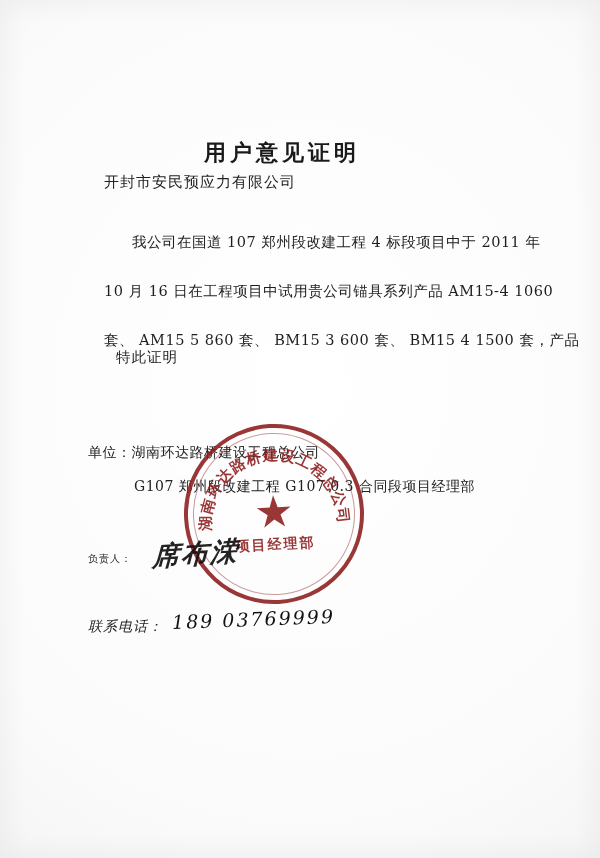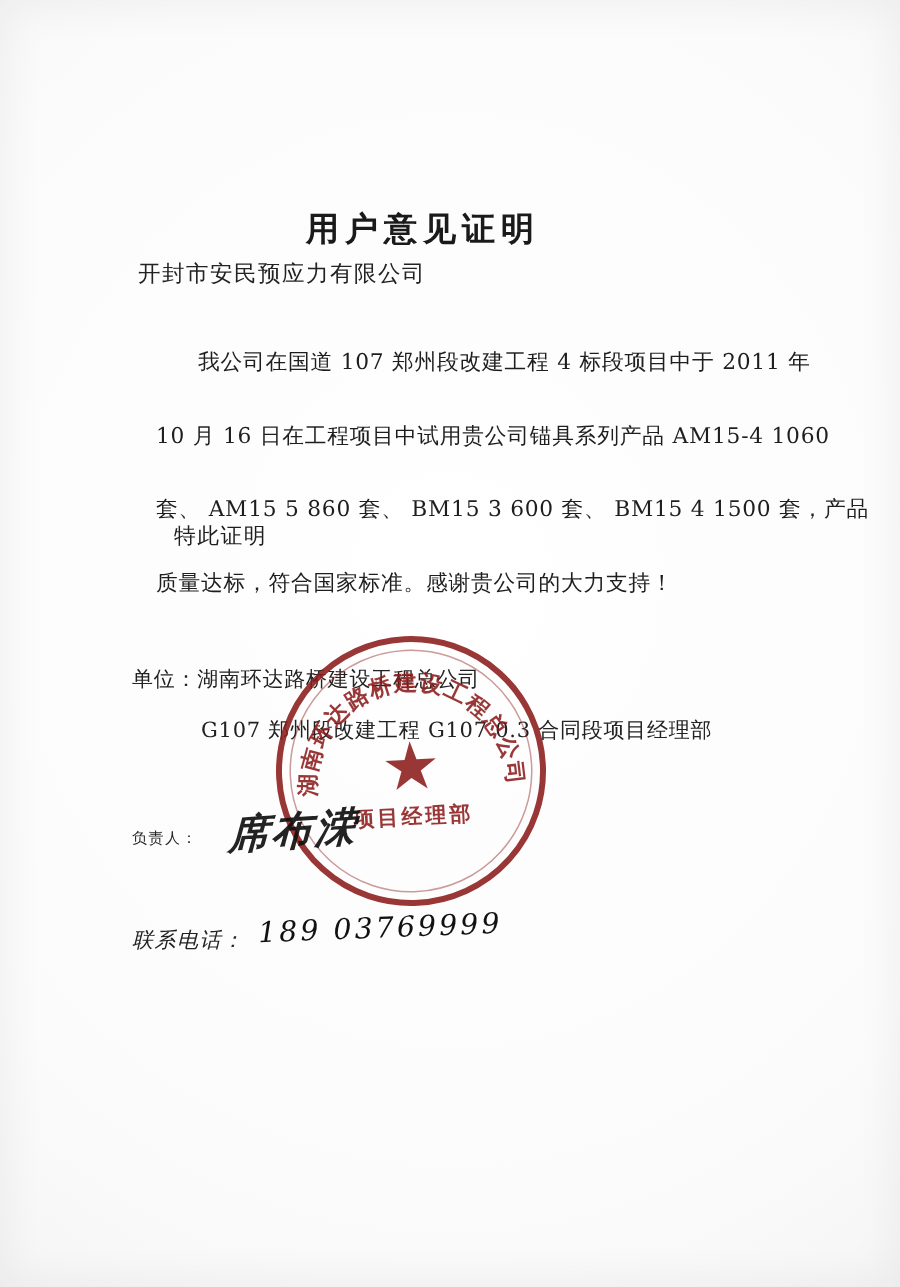--- a/index.html
+++ b/index.html
@@ -48,21 +48,21 @@
     font-weight: bold;
     font-size: 22px;
     letter-spacing: 4px;
     color: #1a1a1a;
     margin-top: 20px;
   }
 
   .addressee {
     position: absolute;
     top: 173px;
-    left: 92px;
+    left: 104px;
     font-family: "DejaVu Serif", "Liberation Serif", serif;
     font-size: 15px;
     letter-spacing: 1px;
     color: #222;
   }
 
   .body-block {
     position: absolute;
     top: 210px;
     left: 88px;
@@ -232,21 +232,20 @@
 <div class="doc">
 
   <div class="title">用户意见证明</div>
 
   <div class="addressee">开封市安民预应力有限公司</div>
 
   <div class="body-block">
     <p class="indent">我公司在国道 107 郑州段改建工程 4 标段项目中于 2011 年</p>
     <p>10 月 16 日在工程项目中试用贵公司锚具系列产品 AM15-4 1060</p>
     <p>套、 AM15 5 860 套、 BM15 3 600 套、 BM15 4 1500 套，产品</p>
-    <p>质量达标，符合国家标准。感谢贵公司的大力支持！</p>
   </div>
 
   <div class="special-note">特此证明</div>
 
   <div class="sign-unit">单位：湖南环达路桥建设工程总公司</div>
   <div class="sign-unit2">G107 郑州段改建工程 G107 0.3 合同段项目经理部</div>
 
   <div class="seal">
     <svg class="seal-arc-text" viewBox="0 0 172 172">
       <defs>

